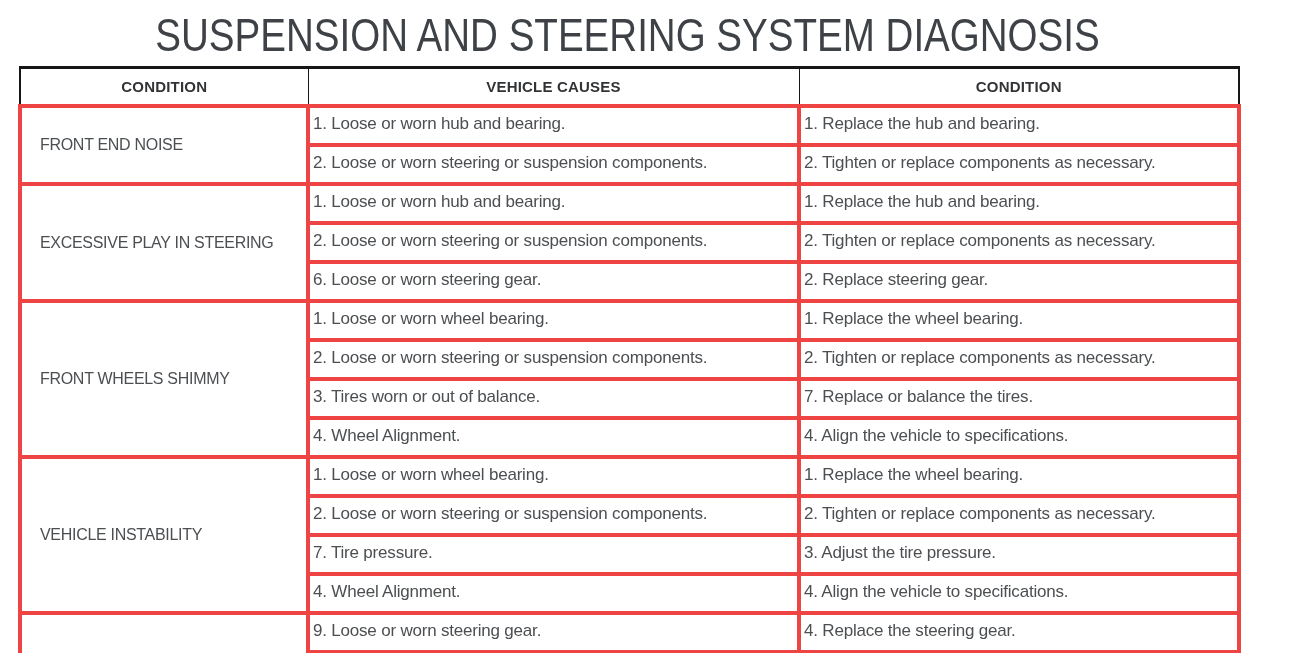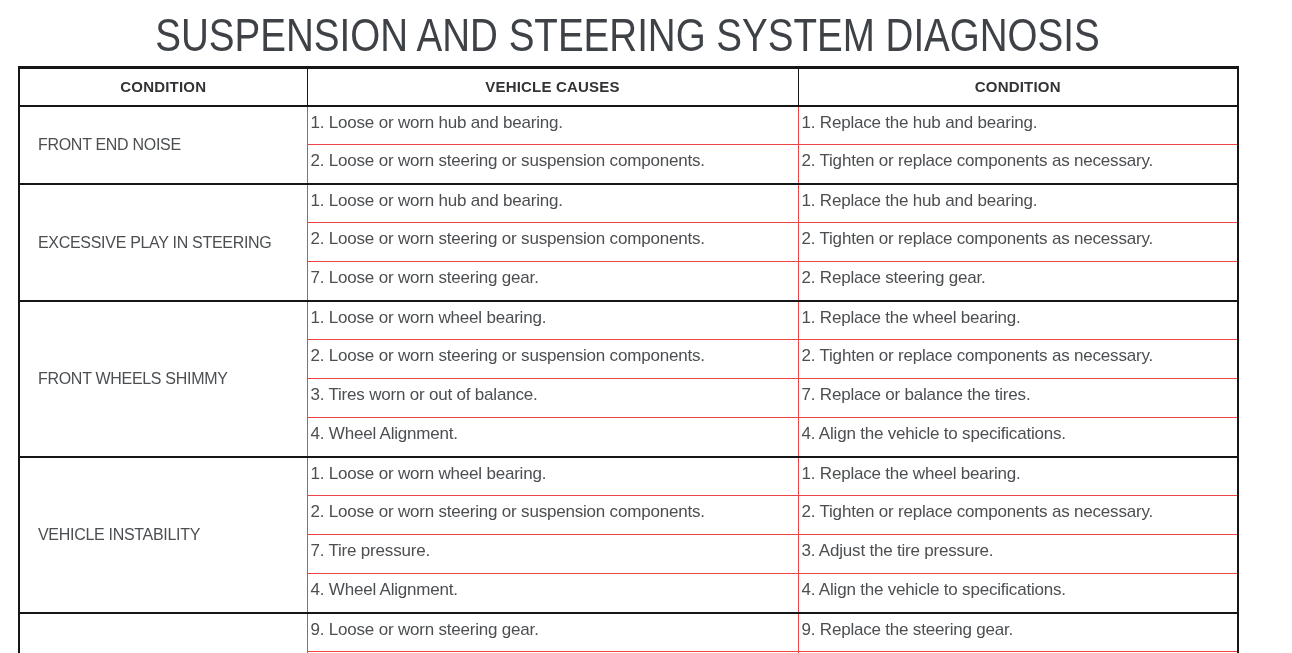--- a/index.html
+++ b/index.html
@@ -46,21 +46,21 @@
     text-align: center;
     vertical-align: middle;
     padding: 0;
     letter-spacing: 0.2px;
   }
   tbody.group {
     border-top: 2px solid #161616;
   }
   td {
     box-sizing: border-box;
-    border: 1px solid #ef4444;
+    border: 4px solid #ef4444;
     color: #4c4f52;
     overflow: hidden;
   }
   td.cond {
     vertical-align: middle;
     font-size: 16px;
     line-height: 19px;
     padding: 0 1px 0 18px;
     letter-spacing: -0.3px;
     white-space: nowrap;
@@ -109,21 +109,21 @@
         <tr>
           <td class="cond" rowspan="3">EXCESSIVE PLAY IN STEERING</td>
           <td class="val">1. Loose or worn hub and bearing.</td>
           <td class="val">1. Replace the hub and bearing.</td>
         </tr>
         <tr>
           <td class="val">2. Loose or worn steering or suspension components.</td>
           <td class="val">2. Tighten or replace components as necessary.</td>
         </tr>
         <tr>
-          <td class="val">7. Loose or worn steering gear.</td>
+          <td class="val">6. Loose or worn steering gear.</td>
           <td class="val">2. Replace steering gear.</td>
         </tr>
       </tbody>
       <tbody class="group">
         <tr>
           <td class="cond" rowspan="4">FRONT WHEELS SHIMMY</td>
           <td class="val">1. Loose or worn wheel bearing.</td>
           <td class="val">1. Replace the wheel bearing.</td>
         </tr>
         <tr>
@@ -155,21 +155,21 @@
         </tr>
         <tr>
           <td class="val">4. Wheel Alignment.</td>
           <td class="val">4. Align the vehicle to specifications.</td>
         </tr>
       </tbody>
       <tbody class="group">
         <tr>
           <td class="cond" rowspan="2"></td>
           <td class="val">9. Loose or worn steering gear.</td>
-          <td class="val">9. Replace the steering gear.</td>
+          <td class="val">4. Replace the steering gear.</td>
         </tr>
         <tr>
           <td class="val"></td>
           <td class="val"></td>
         </tr>
       </tbody>
     </table>
 </div>
 
 </body></html>

